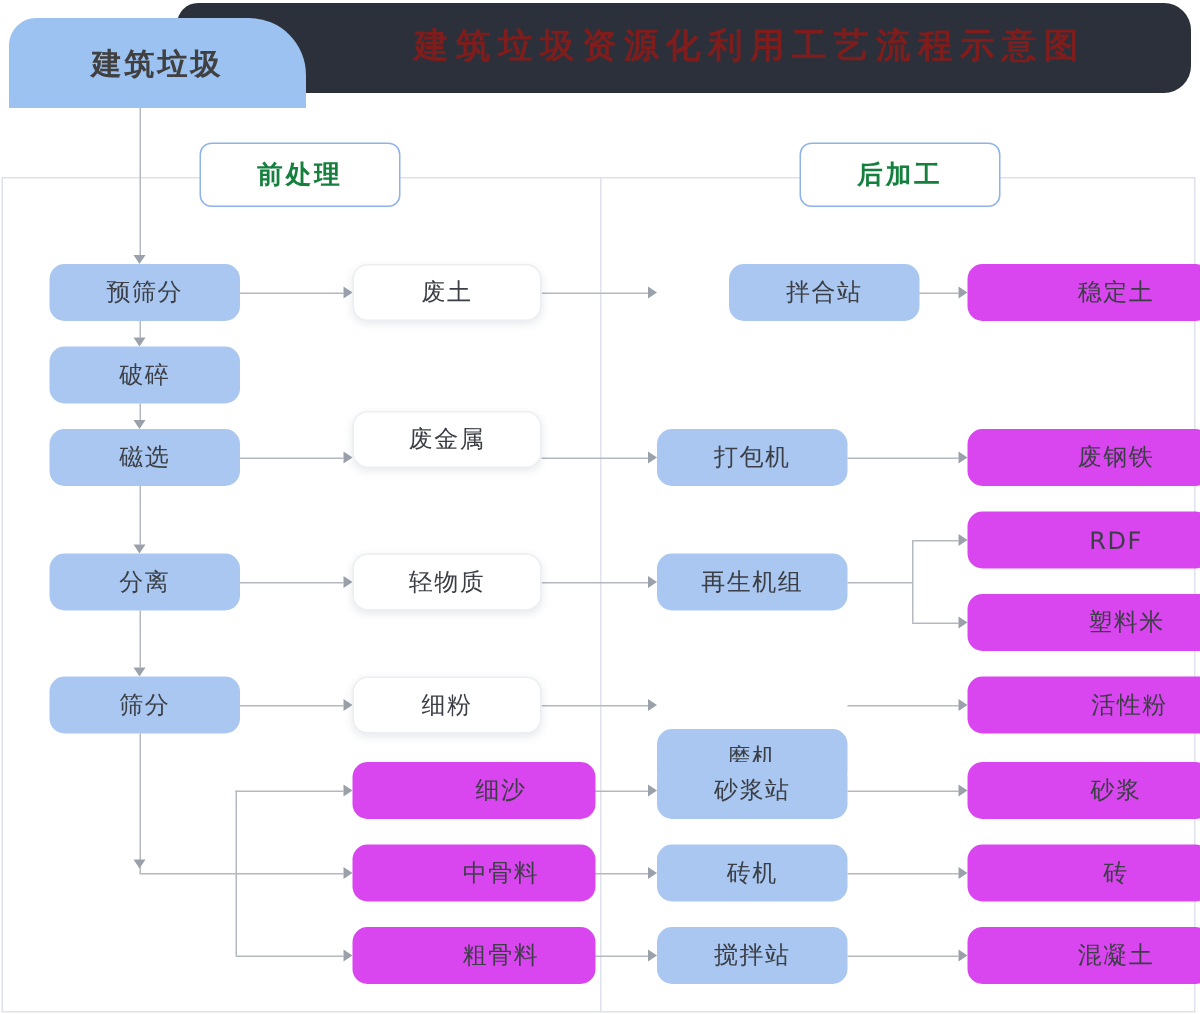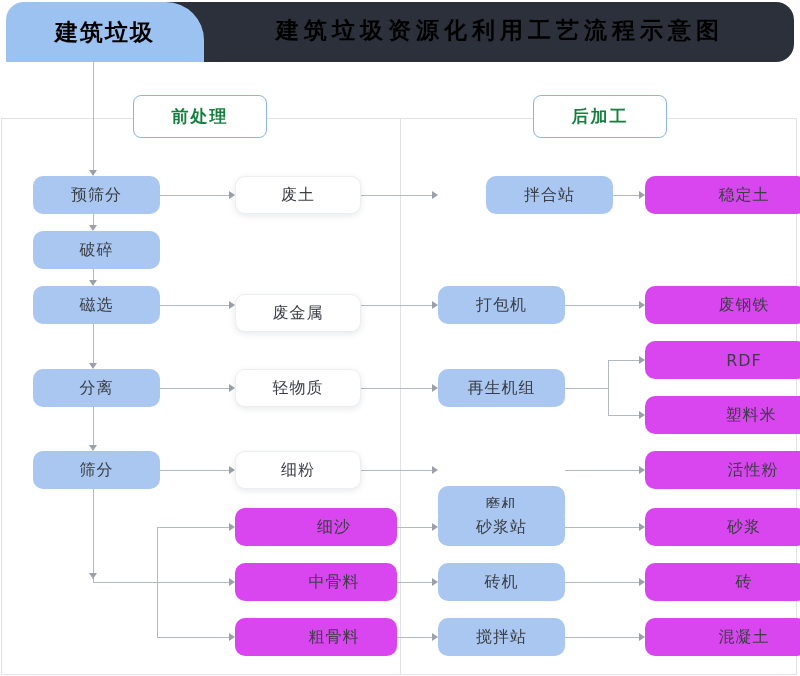--- a/index.html
+++ b/index.html
@@ -4,25 +4,25 @@
 <style>
   html,body{margin:0;padding:0;background:#fff;}
   #stage{
     position:relative;width:800px;height:676px;background:#ffffff;overflow:hidden;
     font-family:"DejaVu Sans","Liberation Sans",sans-serif;
   }
   
   .hdr-bar{position:absolute;left:118px;top:2px;width:676px;height:60px;background:#2B303A;
     border-radius:14px 18px 18px 8px;z-index:2;}
   .hdr-title{position:absolute;left:210px;top:2px;width:580px;height:56px;z-index:3;
-    display:flex;align-items:center;justify-content:center;color:#000000;
+    display:flex;align-items:center;justify-content:center;color:#7f1d1d;
     font-size:23px;font-weight:bold;letter-spacing:5px;white-space:nowrap;}
-  .hdr-tab{position:absolute;left:6px;top:2px;width:198px;height:60px;background:#9CC2F2;
+  .hdr-tab{position:absolute;left:6px;top:12px;width:198px;height:60px;background:#9CC2F2;
     border-radius:18px 38px 0 0;z-index:4;display:flex;align-items:center;justify-content:center;
-    color:#000000;font-size:23px;font-weight:bold;letter-spacing:2px;}
+    color:#404040;font-size:20px;font-weight:bold;letter-spacing:2px;}
   
   .panel-outline{position:absolute;left:1px;top:118px;width:796px;height:557px;
     border:1px solid #DFE2EC;box-sizing:border-box;z-index:0;}
   .panel-divider{position:absolute;left:400px;top:118px;width:1px;height:557px;background:#DFE2EC;z-index:0;}
   .section-label{position:absolute;width:134px;height:43px;background:#ffffff;
     border:1px solid #8FB2E8;border-radius:8px;box-sizing:border-box;z-index:5;
     display:flex;align-items:center;justify-content:center;
     color:#15803d;font-size:17px;font-weight:bold;letter-spacing:2px;}
   #sec-pre{left:133px;top:95px;}
   #sec-post{left:533px;top:95px;}
@@ -56,21 +56,21 @@
   <div class="section-label" id="sec-pre">前处理</div>
   <div class="section-label" id="sec-post">后加工</div>
 
   <div class="node n-blue" style="left:33px;top:176px;">预筛分</div>
   <div class="node n-blue" style="left:33px;top:231px;">破碎</div>
   <div class="node n-blue" style="left:33px;top:286px;">磁选</div>
   <div class="node n-blue" style="left:33px;top:369px;">分离</div>
   <div class="node n-blue" style="left:33px;top:451px;">筛分</div>
 
   <div class="node n-white" style="left:235px;top:176px;width:126px;">废土</div>
-  <div class="node n-white" style="left:235px;top:294px;width:126px;">废金属</div>
+  <div class="node n-white" style="left:235px;top:274px;width:126px;">废金属</div>
   <div class="node n-white" style="left:235px;top:369px;width:126px;">轻物质</div>
   <div class="node n-white" style="left:235px;top:451px;width:126px;">细粉</div>
   <div class="node n-yellow" style="left:235px;top:508px;width:126px;">细沙</div>
   <div class="node n-yellow" style="left:235px;top:563px;width:126px;">中骨料</div>
   <div class="node n-yellow" style="left:235px;top:618px;width:126px;">粗骨料</div>
 
   <div class="node n-blue" style="left:438px;top:176px;margin-left:48px;">拌合站</div>
   <div class="node n-blue" style="left:438px;top:286px;">打包机</div>
   <div class="node n-blue" style="left:438px;top:369px;">再生机组</div>
   <div class="node n-blue" style="left:438px;top:451px;margin-top:35px;">磨机</div>

